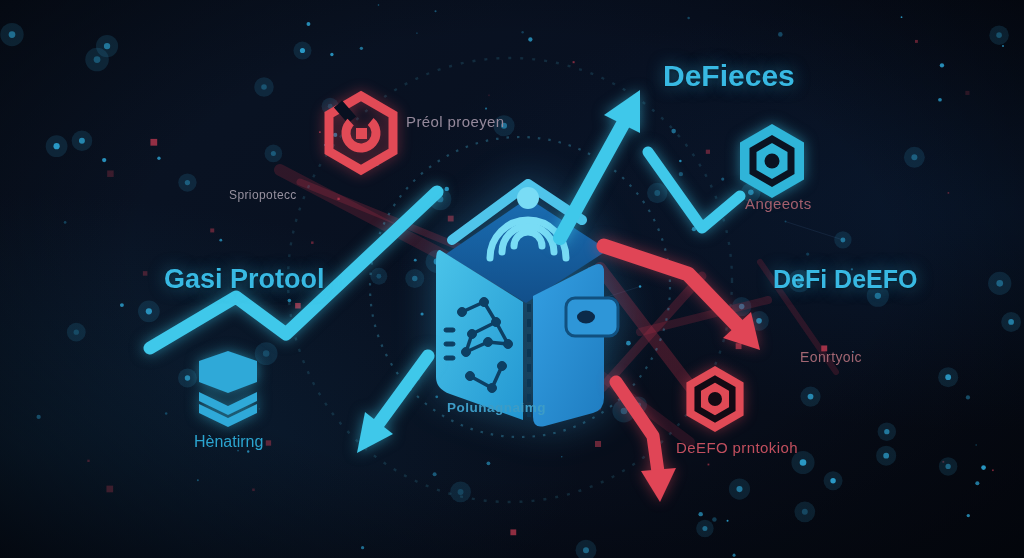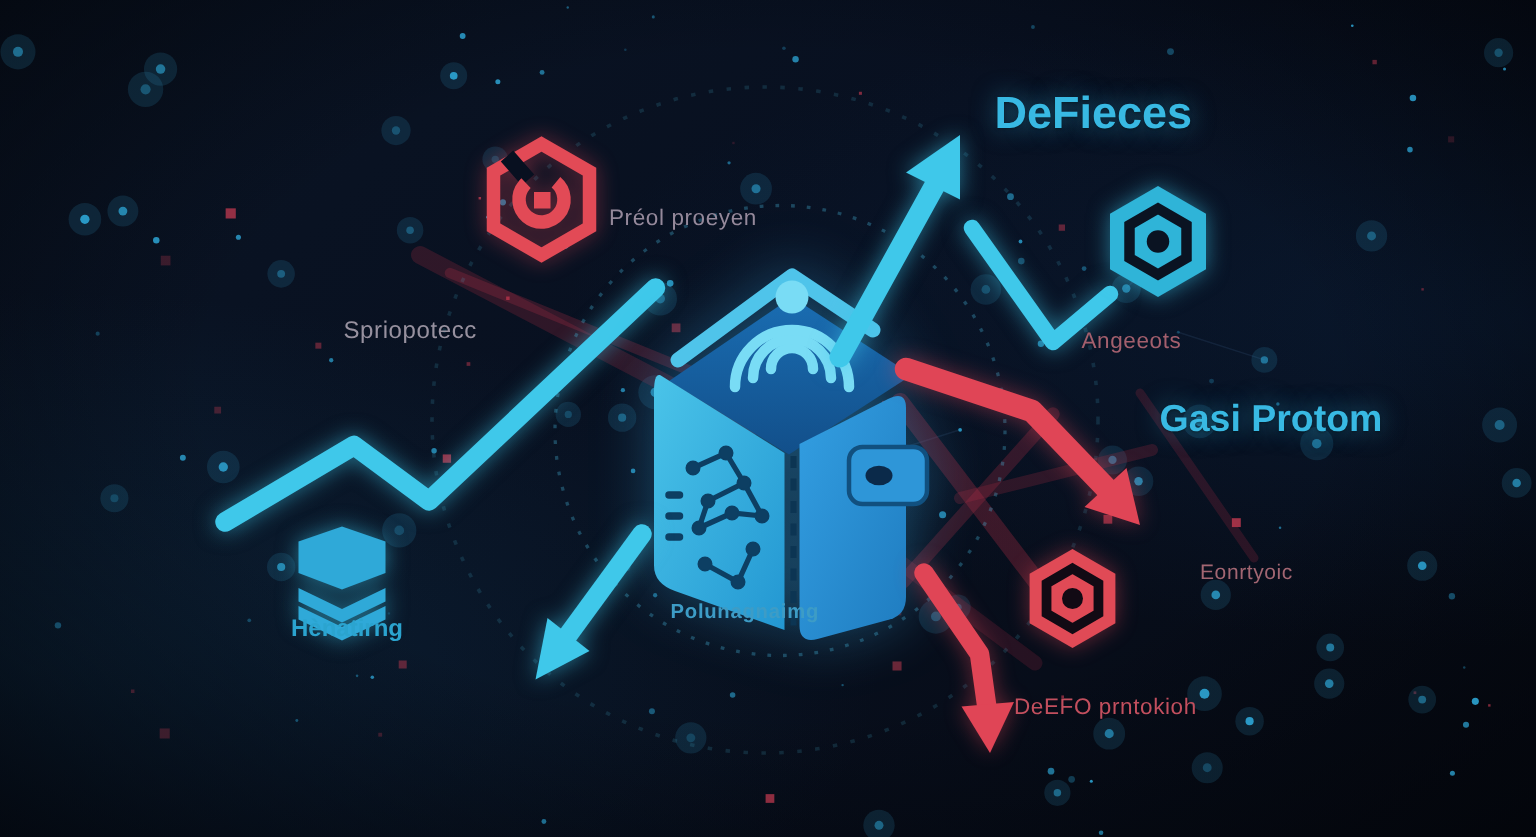--- a/index.html
+++ b/index.html
@@ -8,21 +8,21 @@
     font-family:"Liberation Sans",sans-serif;
     background:
       radial-gradient(ellipse at 50% 46%, rgba(10,22,42,0) 52%, rgba(2,4,9,.78) 100%),
       radial-gradient(ellipse at 2% 80%, rgba(18,70,100,.28) 0%, rgba(18,70,100,0) 40%),
       radial-gradient(ellipse at 100% 38%, rgba(16,60,112,.22) 0%, rgba(16,60,112,0) 45%),
       linear-gradient(135deg,#0a1424 0%,#081020 45%,#060a13 100%);
   }
   svg{position:absolute;left:0;top:0;}
   .label{position:absolute;white-space:nowrap;line-height:1;}
   .h-cyan{font-weight:bold;color:#38b9e3;text-shadow:0 0 16px rgba(56,185,227,.5),0 1px 2px rgba(0,0,0,.6);}
-  .sub{font-weight:normal;letter-spacing:.4px;margin-top:24px;}
+  .sub{font-weight:normal;letter-spacing:.4px;}
   .glow-cyan{filter:drop-shadow(0 0 7px rgba(61,196,232,.55));}
   .glow-red{filter:drop-shadow(0 0 7px rgba(224,69,86,.45));}
   .glow-wallet{filter:drop-shadow(0 0 20px rgba(56,170,230,.38));}
 </style>
 </head>
 <body>
 
 <div class="stage">
 
   <svg id="bg-net" width="1024" height="558" viewBox="0 0 1024 558">
@@ -357,28 +357,29 @@
       <polygon points="228,351 257,361 257,382 228,393 199,382 199,361"></polygon>
       <path d="M199,392 L228,406 L257,392 L257,401 L228,415 L199,401 Z"></path>
       <path d="M199,404 L228,418 L257,404 L257,413 L228,427 L199,413 Z"></path>
     </g>
   </svg>
 
   <div class="label h-cyan" style="left:663px;top:61px;font-size:30px;">DeFieces</div>
 
   <div class="label sub" style="left:406px;top:114px;font-size:15px;color:#95899b;">Préol proeyen</div>
 
-  <div class="label sub" style="left:229px;top:189px;font-size:16px;color:#97919f;">Spriopotecc</div>
-
-
-  <div class="label h-cyan" style="left:773px;top:267px;font-size:25px;">Gasi Protom</div>
-
-  <div class="label sub" style="left:721px;top:196px;font-size:15px;color:#a35f6d;">Angeeots</div>
+  <div class="label sub" style="left:229px;top:189px;font-size:12px;color:#97919f;">Spriopotecc</div>
+
+  <div class="label h-cyan" style="left:164px;top:266px;font-size:27px;">Gasi Protool</div>
+
+  <div class="label h-cyan" style="left:773px;top:267px;font-size:25px;">DeFi DeEFO</div>
+
+  <div class="label sub" style="left:745px;top:196px;font-size:15px;color:#a35f6d;">Angeeots</div>
 
   <div class="label sub" style="left:800px;top:350px;font-size:14px;color:#a26672;">Eonrtyoic</div>
 
   <div class="label sub" style="left:676px;top:440px;font-size:15px;color:#c24f5e;">DeEFO prntokioh</div>
 
   <div class="label" style="left:447px;top:401px;font-size:13.5px;color:#3d9cc6;font-weight:600;letter-spacing:.5px;text-align:right;">Polunagnaimg</div>
 
-  <div class="label" style="left:194px;top:412px;font-size:16px;color:#2ba4cf;font-weight:bold;">Hènatirng</div>
+  <div class="label" style="left:194px;top:434px;font-size:16px;color:#2ba4cf;font-weight:normal;">Hènatirng</div>
 
 </div>
 
 </body></html>

